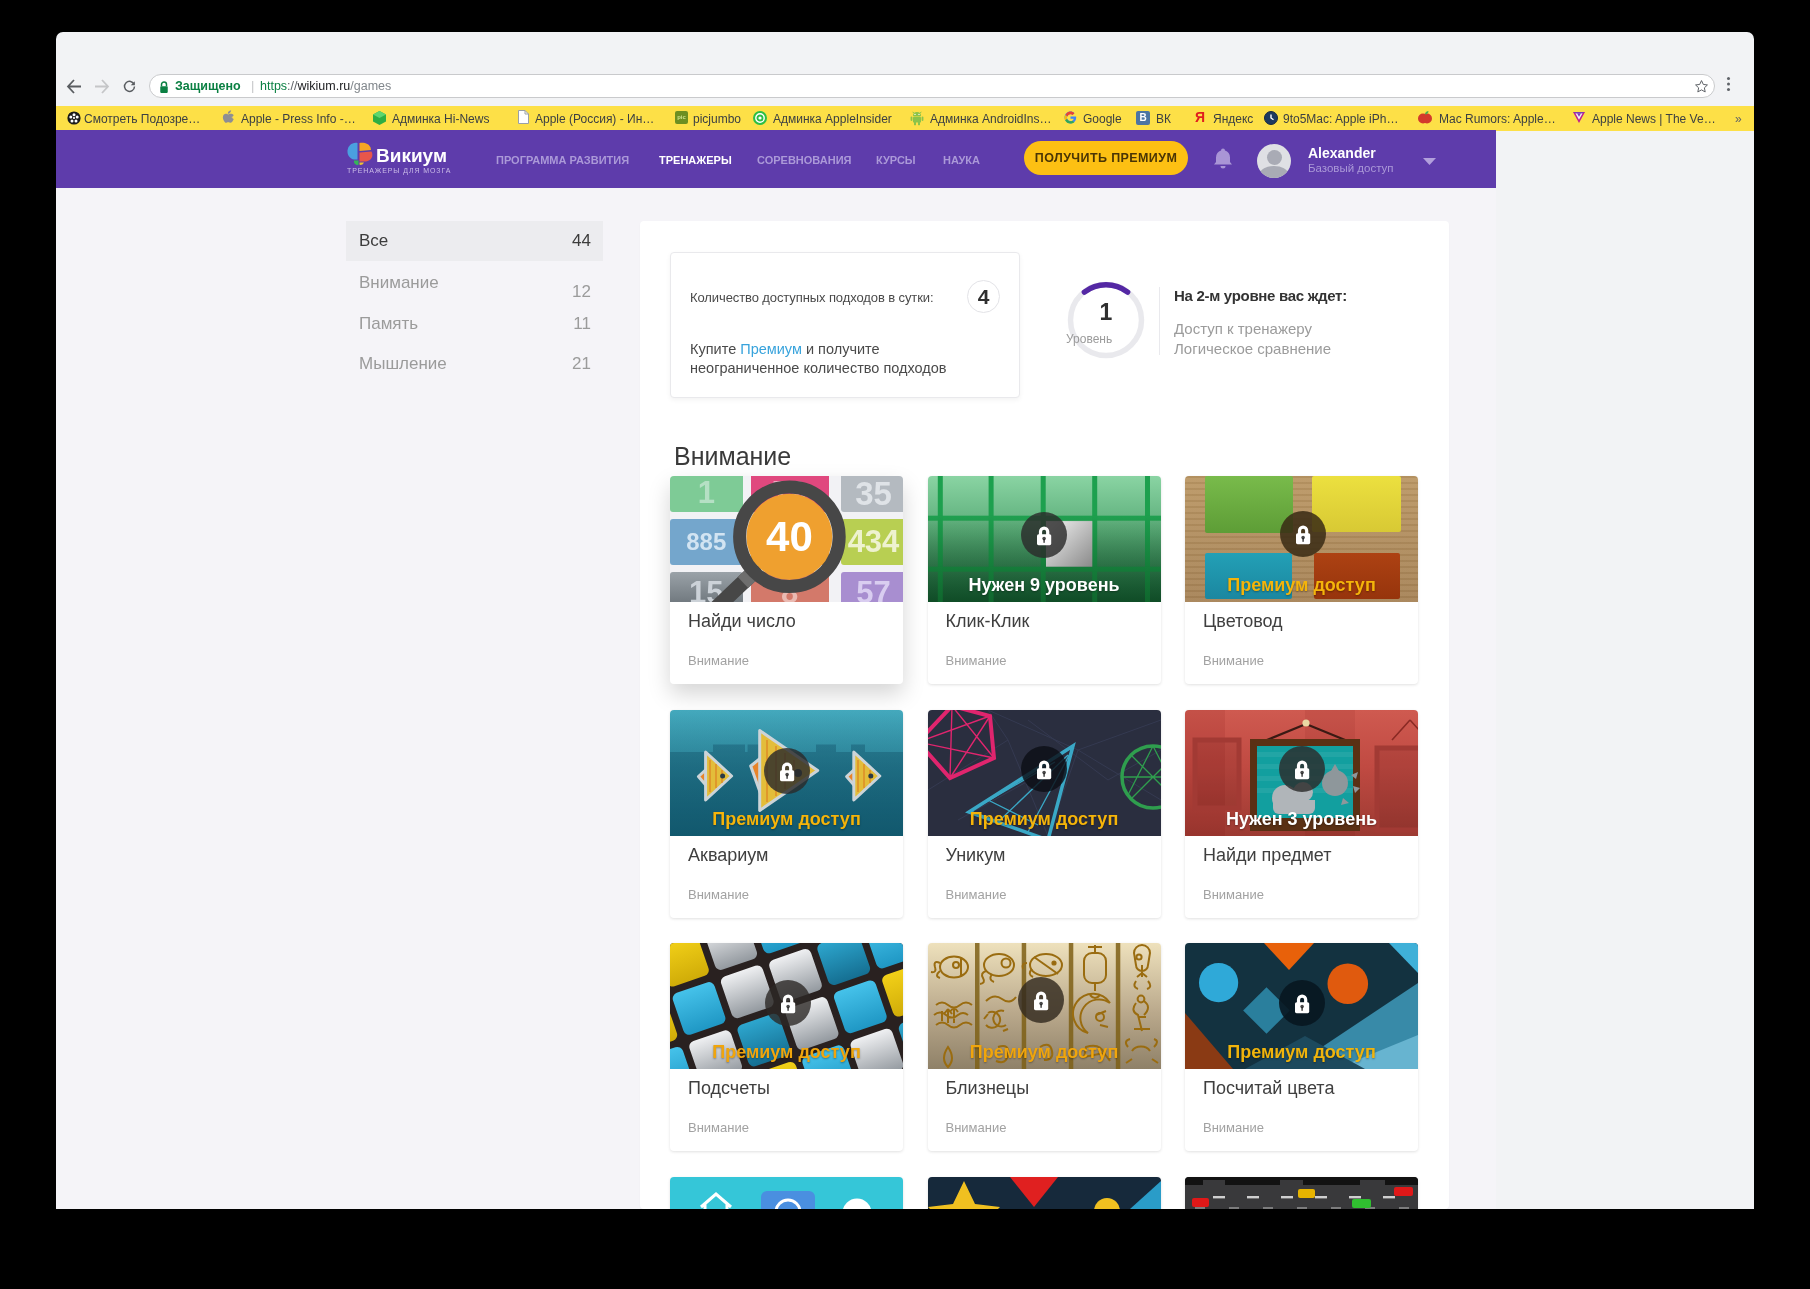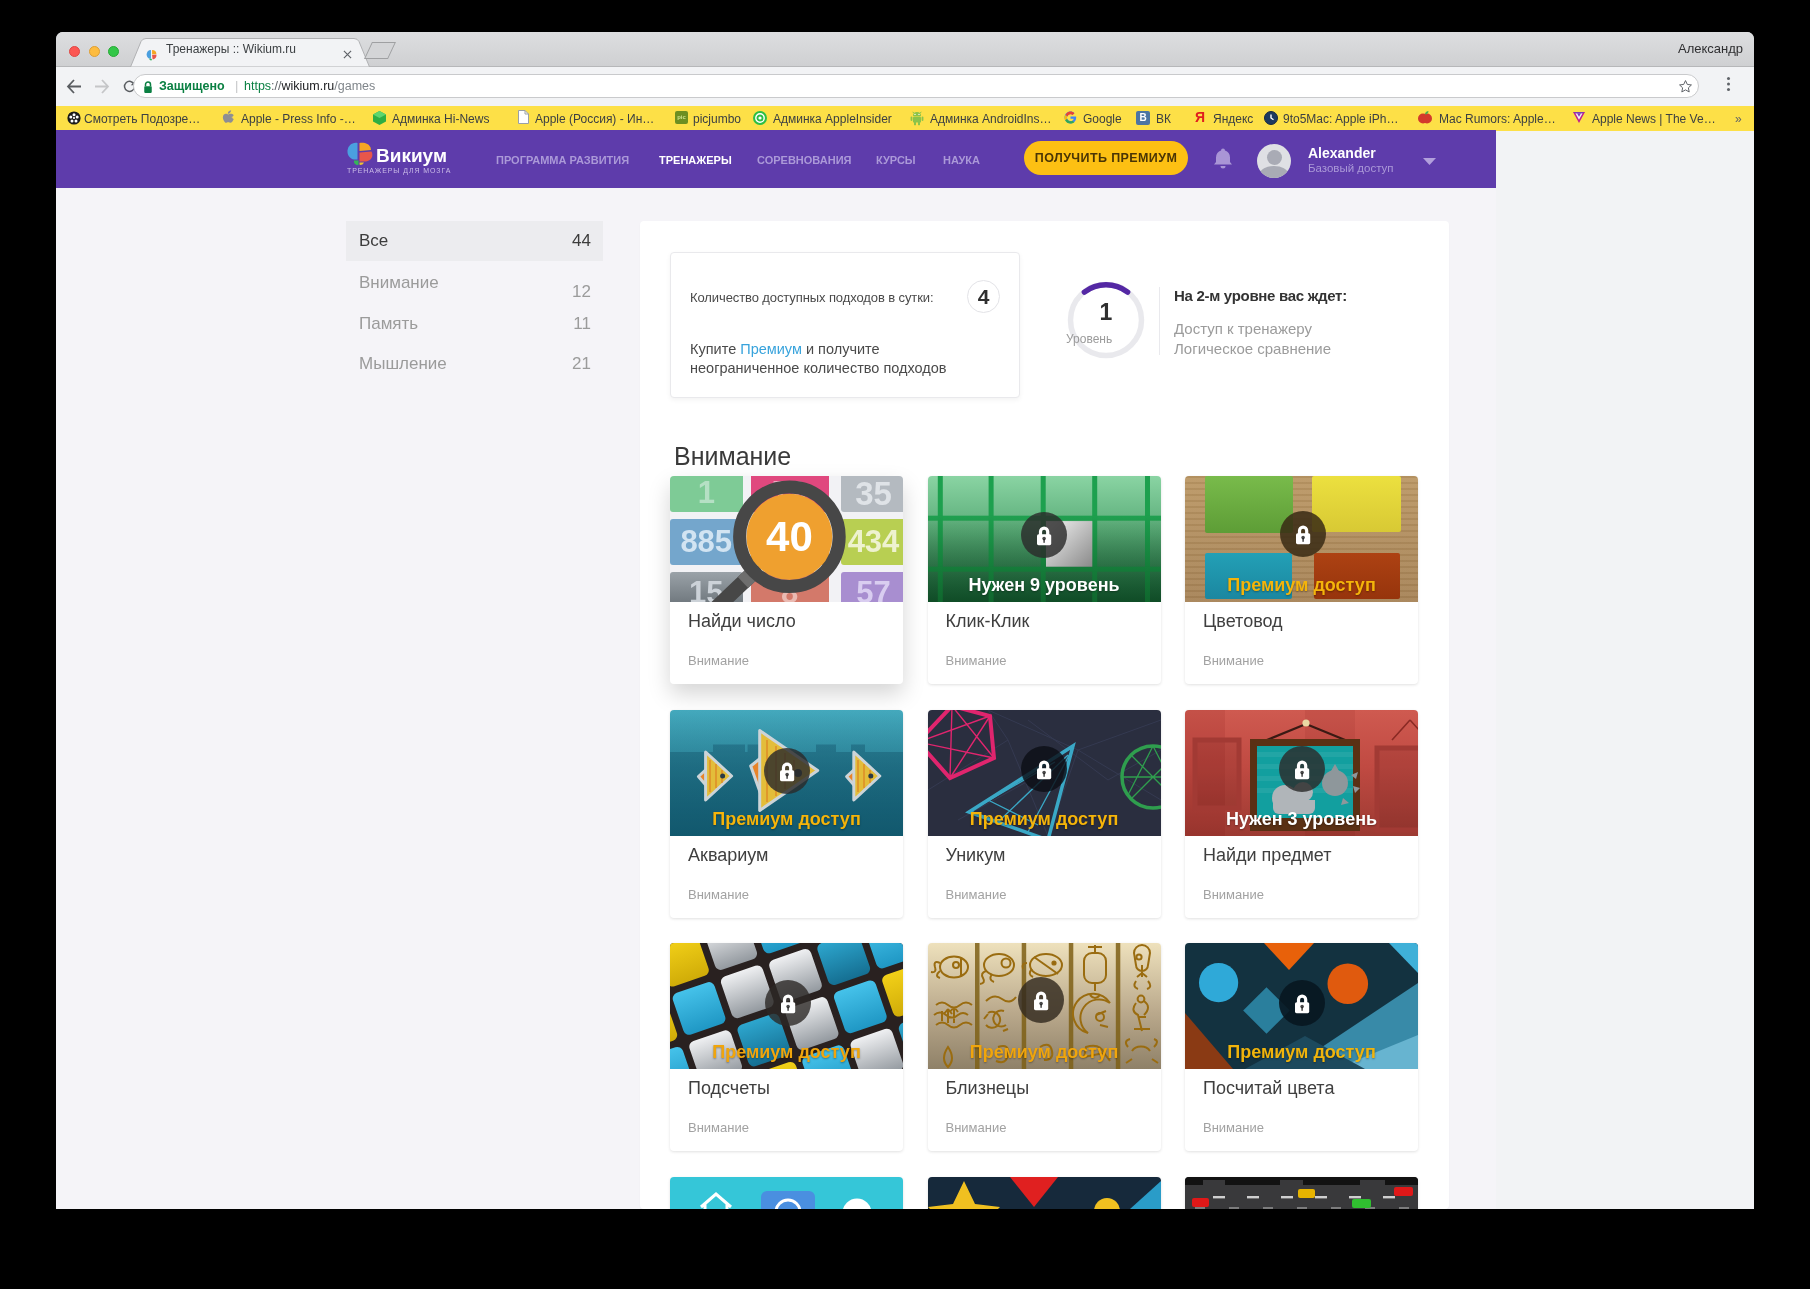--- a/index.html
+++ b/index.html
@@ -5,21 +5,21 @@
 *{box-sizing:border-box;font-family:"Liberation Sans",sans-serif}
 .a{position:absolute}
 .win{position:absolute;left:56px;top:32px;width:1698px;height:1177px;border-radius:7px 7px 0 0;overflow:hidden;background:#f2f3f5}
 
 .tabbar{position:absolute;left:0;top:0;width:100%;height:35px;background:linear-gradient(#dddee0,#cfd0d2);border-bottom:1px solid #b6b7b9}
 .light{position:absolute;top:14px;width:11px;height:11px;border-radius:50%}
 .tabtitle{position:absolute;left:110px;top:10px;font-size:12px;color:#3c4043;width:170px;white-space:nowrap}
 .acct{position:absolute;left:1622px;top:9px;font-size:13px;color:#2f2f31}
 
 .toolbar{position:absolute;left:0;top:35px;width:100%;height:38px;background:#f2f3f5}
-.addr{position:absolute;left:77px;top:7px;width:1566px;height:24px;background:#fff;border:1px solid #c9cacc;border-radius:12px}
+.addr{position:absolute;left:93px;top:7px;width:1566px;height:24px;background:#fff;border:1px solid #c9cacc;border-radius:12px}
 
 .bkbar{position:absolute;left:0;top:74px;width:100%;height:25px;background:#fde047}
 .bk{position:absolute;top:6px;height:14px;font-size:12px;color:#3c4043;white-space:nowrap}
 
 .page{position:absolute;left:0;top:98px;width:1440px;height:1079px;background:#f5f4f8;overflow:hidden}
 .hdr{position:absolute;left:0;top:0;width:1683px;height:58px;background:#5e3cab}
 .nav{position:absolute;top:24px;font-size:11px;font-weight:bold;letter-spacing:0;color:#ab99d8}
 
 .srow{position:absolute;left:290px;width:257px;height:40px;font-size:17px;color:#9b9b9b}
 .srow .n{position:absolute;right:12px;top:0}
@@ -51,40 +51,20 @@
       </g>
 <g id="lockp">
         <path d="M8.5,13.2 v-3.4 a3.6,3.6 0 0,1 7.2,0 v3.4" stroke="#fff" stroke-width="3.2" fill="none"></path>
         <rect x="5" y="12.2" width="14.2" height="11" rx="1.6" fill="#fff"></rect>
         <circle cx="12.1" cy="16.6" r="1.8" fill="rgba(20,20,20,.78)"></circle>
         <rect x="11.35" y="17.2" width="1.5" height="3.6" fill="rgba(20,20,20,.78)"></rect>
       </g>
 </defs>
   </svg>
 <div class="win">
-<div class="tabbar">
-<div class="light" style="left:13px;background:#fc5753;border:.5px solid #df4744"></div>
-<div class="light" style="left:33px;background:#fdbc40;border:.5px solid #de9f34"></div>
-<div class="light" style="left:52px;background:#33c748;border:.5px solid #27aa35"></div>
-<svg class="a" style="left:70px;top:6px" width="250" height="29" viewBox="0 0 250 29">
-<path d="M4.5,29 L15,3.5 Q16.5,0.5 20,0.5 L228,0.5 Q231.5,0.5 233,3.5 L243.5,29 Z" fill="#f2f3f5" stroke="#b0b1b3" stroke-width="1"></path>
-</svg>
-<svg class="a" style="left:89px;top:17px" width="13" height="13" viewBox="0 0 24 24">
-<path d="M11,2 C6,2 3,6 3,10 C3,15 7,19 11,18 Z" fill="#4a9fdf"></path>
-<path d="M13,2 C18,2 21,5 21,9 L13,10 Z" fill="#f5a623"></path>
-<path d="M21,10 C22,15 18,19 14,19 L13,11 Z" fill="#e8564a"></path>
-<path d="M8,18 C8,21 12,22 13,20 L12,18 Z" fill="#35b558"></path>
-</svg>
-<div class="tabtitle">Тренажеры :: Wikium.ru</div>
-<svg class="a" style="left:287px;top:18px" width="9" height="9" viewBox="0 0 10 10">
-        <path d="M1,1 L9,9 M9,1 L1,9" stroke="#5f6368" stroke-width="1.3"></path>
-      </svg>
-<div class="a" style="left:312px;top:10px;width:24px;height:17px;background:#d4d5d7;border:1px solid #9fa0a2;transform:skewX(-25deg)"></div>
-<div class="acct">Александр</div>
-</div>
 <div class="toolbar">
 <svg class="a" style="left:10px;top:12px" width="16" height="15" viewBox="0 0 16 15">
         <path d="M8,1 L2,7.5 L8,14 M2.2,7.5 L15,7.5" stroke="#5a5d61" stroke-width="1.8" fill="none"></path>
       </svg>
 <svg class="a" style="left:38px;top:12px" width="16" height="15" viewBox="0 0 16 15">
         <path d="M8,1 L14,7.5 L8,14 M1,7.5 L13.8,7.5" stroke="#c5c6c8" stroke-width="1.8" fill="none"></path>
       </svg>
 <svg class="a" style="left:66px;top:12px" width="15" height="15" viewBox="0 0 24 24">
         <path d="M19.5,9 A8,8 0 1,0 20,12" stroke="#5a5d61" stroke-width="2.4" fill="none"></path>
         <path d="M20.5,3.5 L20.5,10 L14,10 Z" fill="#5a5d61"></path>
@@ -240,21 +220,21 @@
 <div class="a" style="left:1010px;top:202px;width:80px;font-size:12px;color:#9b9b9b">Уровень</div>
 <div class="a" style="left:1103px;top:157px;width:1px;height:68px;background:#e9e9ed"></div>
 <div class="a" style="left:1118px;top:156.5px;font-size:15px;font-weight:bold;letter-spacing:-.3px;color:#333">На 2-м уровне вас ждет:</div>
 <div class="a" style="left:1118px;top:189px;font-size:15px;color:#9b9b9b;line-height:19.5px">Доступ к тренажеру<br>Логическое сравнение</div>
 <div class="a" style="left:618px;top:312px;font-size:25px;color:#3a3a3a">Внимание</div>
 <div class="card" style="left:614px;top:346px;box-shadow:0 10px 22px rgba(0,0,0,.17)">
 <div class="cimg" style="background:#f2f2f5">
 <div class="a" style="left:0;top:-9px;width:72.5px;height:45px;border-radius:3px;background:#7ecb96;color:#b5e0c4;font-size:31px;font-weight:bold;text-align:center;line-height:52px">1</div>
 <div class="a" style="left:80.5px;top:-9px;width:78px;height:45px;border-radius:3px;background:#e0487e;color:#f0a8c2;font-size:31px;font-weight:bold;text-align:center;line-height:52px">79</div>
 <div class="a" style="left:170.5px;top:-9px;width:66px;height:45px;border-radius:3px;background:#b4bac0;color:#dfe3e7;font-size:33px;font-weight:bold;text-align:center;line-height:54px">35</div>
-<div class="a" style="left:0;top:43px;width:72.5px;height:45.5px;border-radius:3px;background:#74a6cc;color:#d2e4f2;font-size:31px;font-weight:bold;text-align:center;line-height:46px">885</div>
+<div class="a" style="left:0;top:43px;width:72.5px;height:45.5px;border-radius:3px;background:#74a6cc;color:#d2e4f2;font-size:24px;font-weight:bold;text-align:center;line-height:46px">885</div>
 <div class="a" style="left:80.5px;top:43px;width:78px;height:45.5px;border-radius:3px;background:#efa02f"></div>
 <div class="a" style="left:170.5px;top:43px;width:66px;height:45.5px;border-radius:3px;background:#b8cf52;color:#eef2cf;font-size:31px;font-weight:bold;text-align:center;line-height:46px">434</div>
 <div class="a" style="left:0;top:95.5px;width:72.5px;height:45px;border-radius:3px;background:linear-gradient(180deg,#9aa2a8,#5e666c);color:#ccd2d8;font-size:31px;font-weight:bold;text-align:center;line-height:42px">15</div>
 <div class="a" style="left:80.5px;top:95.5px;width:78px;height:45px;border-radius:3px;background:#d3796a;color:#eabab2;font-size:31px;font-weight:bold;text-align:center;line-height:42px">8</div>
 <div class="a" style="left:170.5px;top:95.5px;width:66px;height:45px;border-radius:3px;background:#a88ed0;color:#d9cdf0;font-size:31px;font-weight:bold;text-align:center;line-height:42px">57</div>
 <svg class="a" style="left:0;top:0" width="233" height="126" viewBox="0 0 233 126">
 <line x1="84" y1="96" x2="45" y2="133" stroke="#474747" stroke-width="15" stroke-linecap="round"></line>
 <line x1="84" y1="96" x2="73" y2="106.5" stroke="#6e6e6e" stroke-width="15"></line>
 <circle cx="119.4" cy="60.8" r="43" fill="#efa02f"></circle>
 <circle cx="119.4" cy="60.8" r="49.8" fill="none" stroke="#474747" stroke-width="13"></circle>

